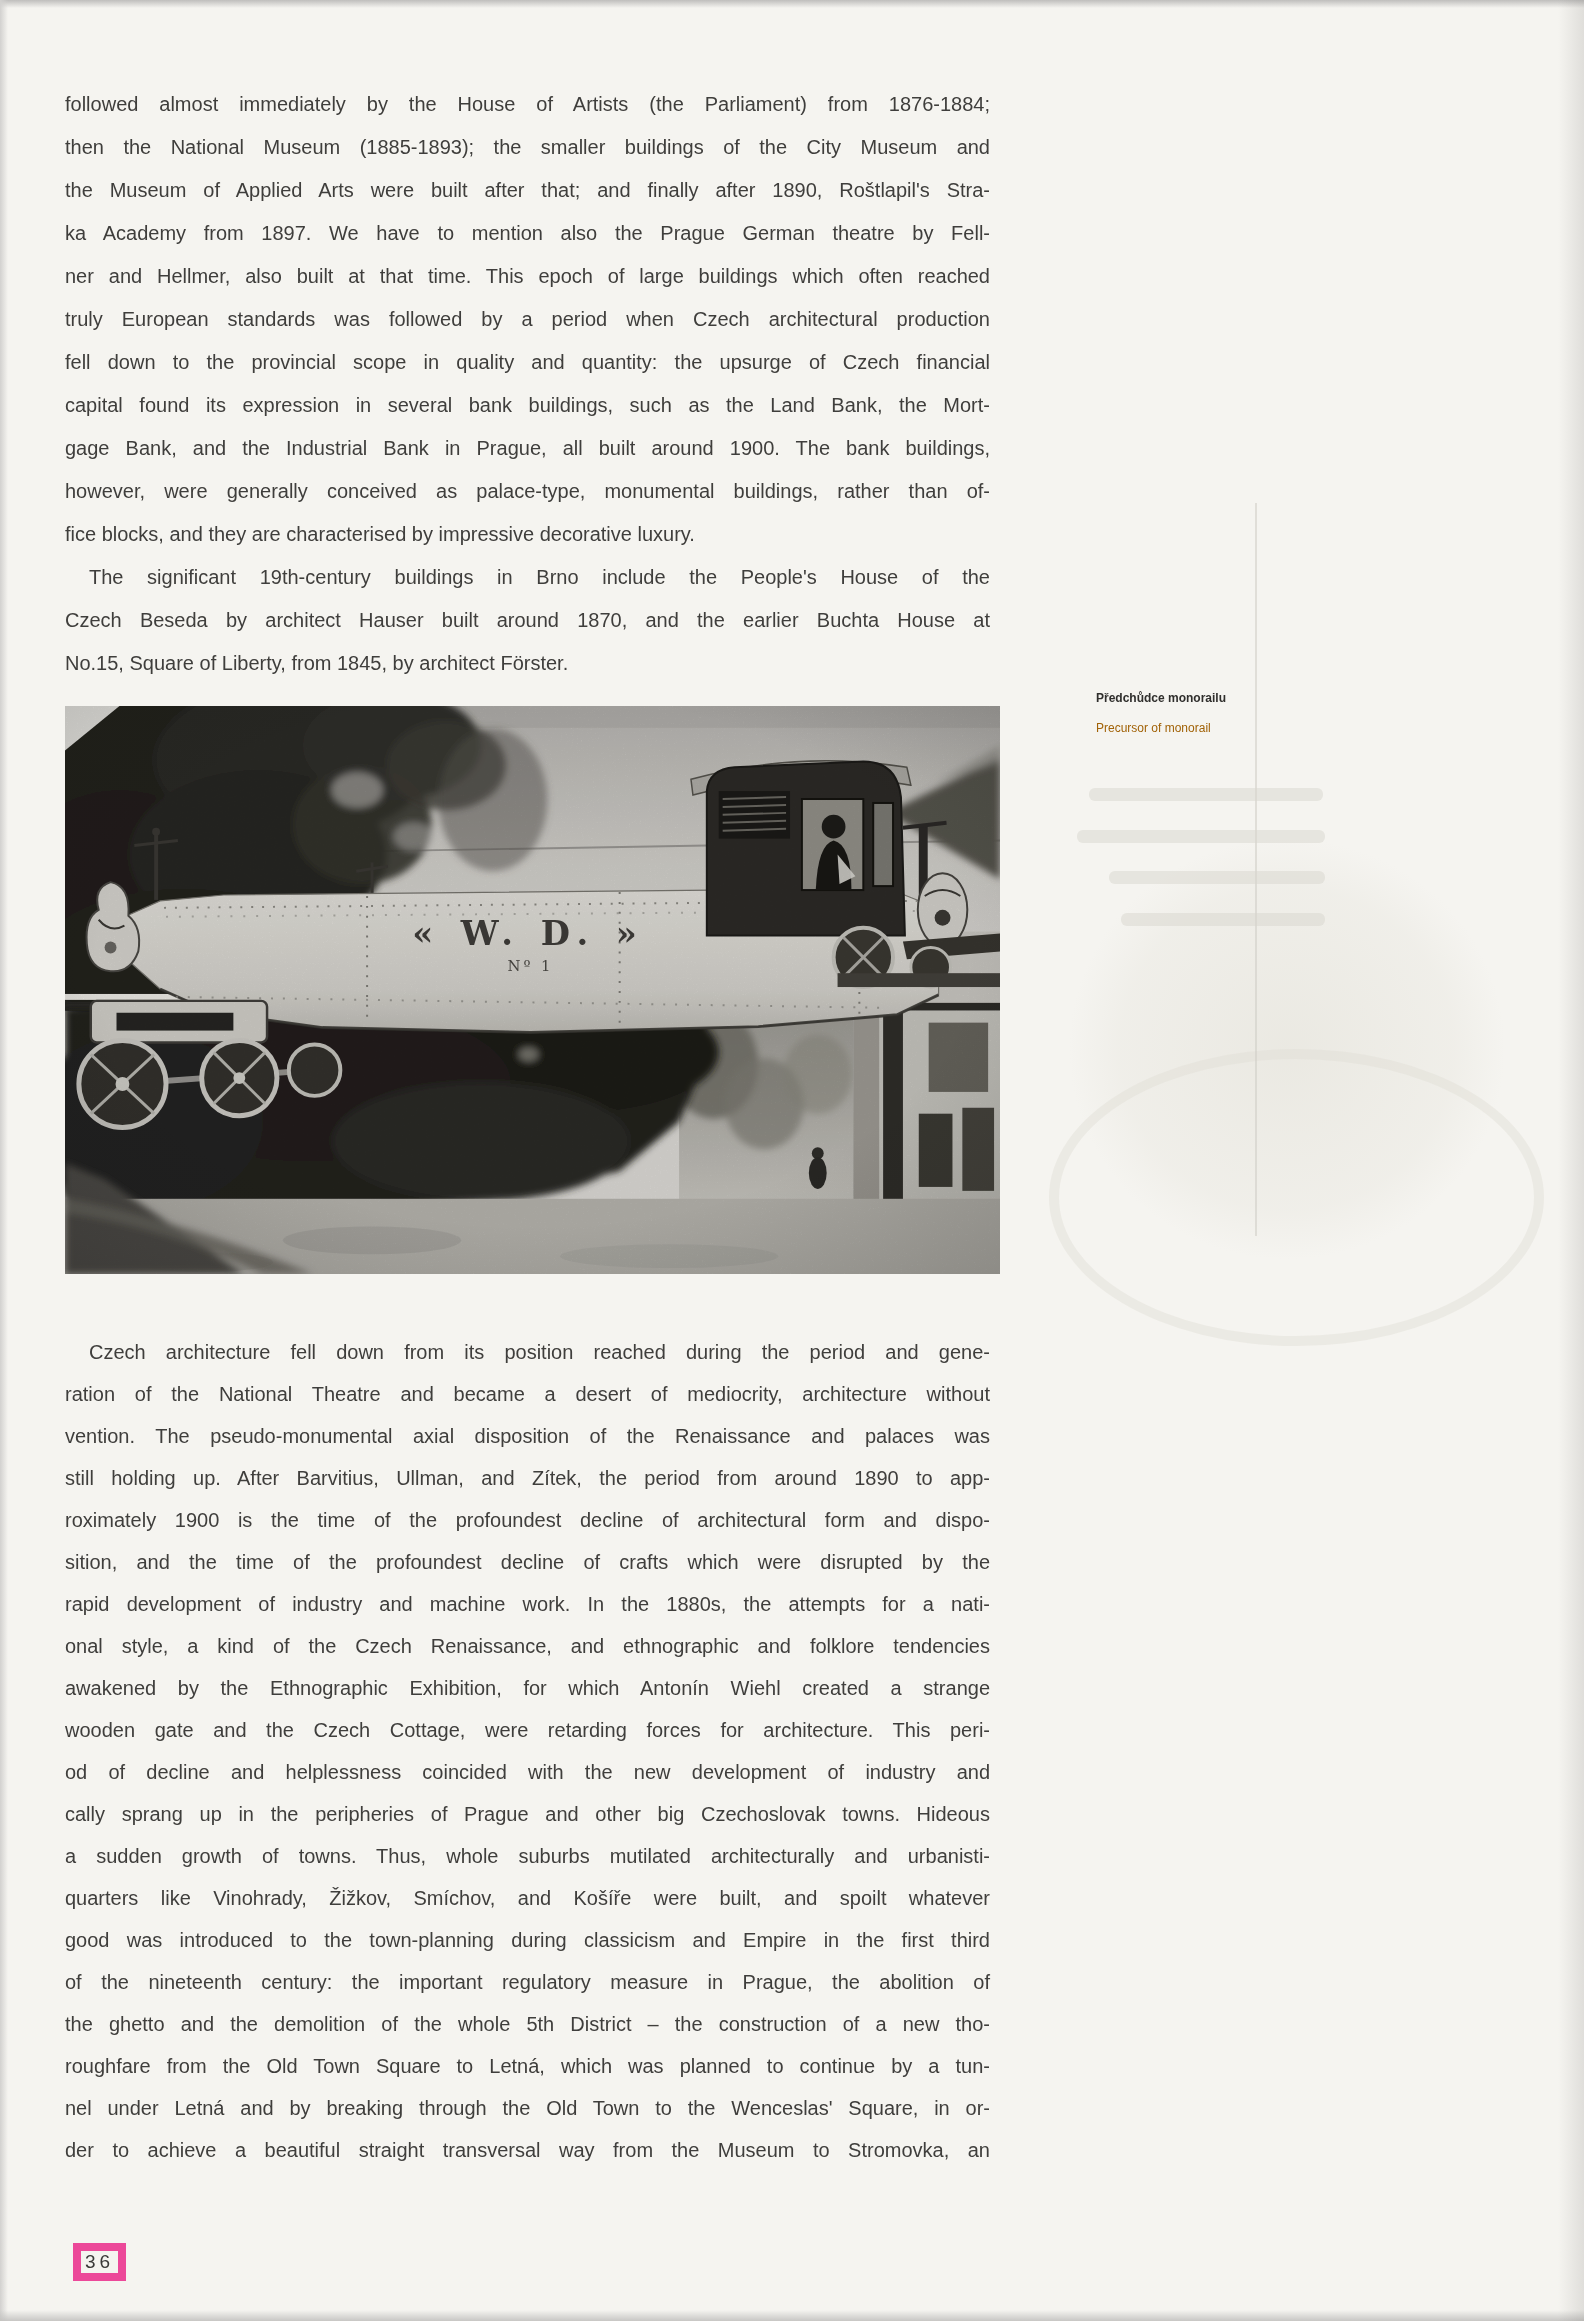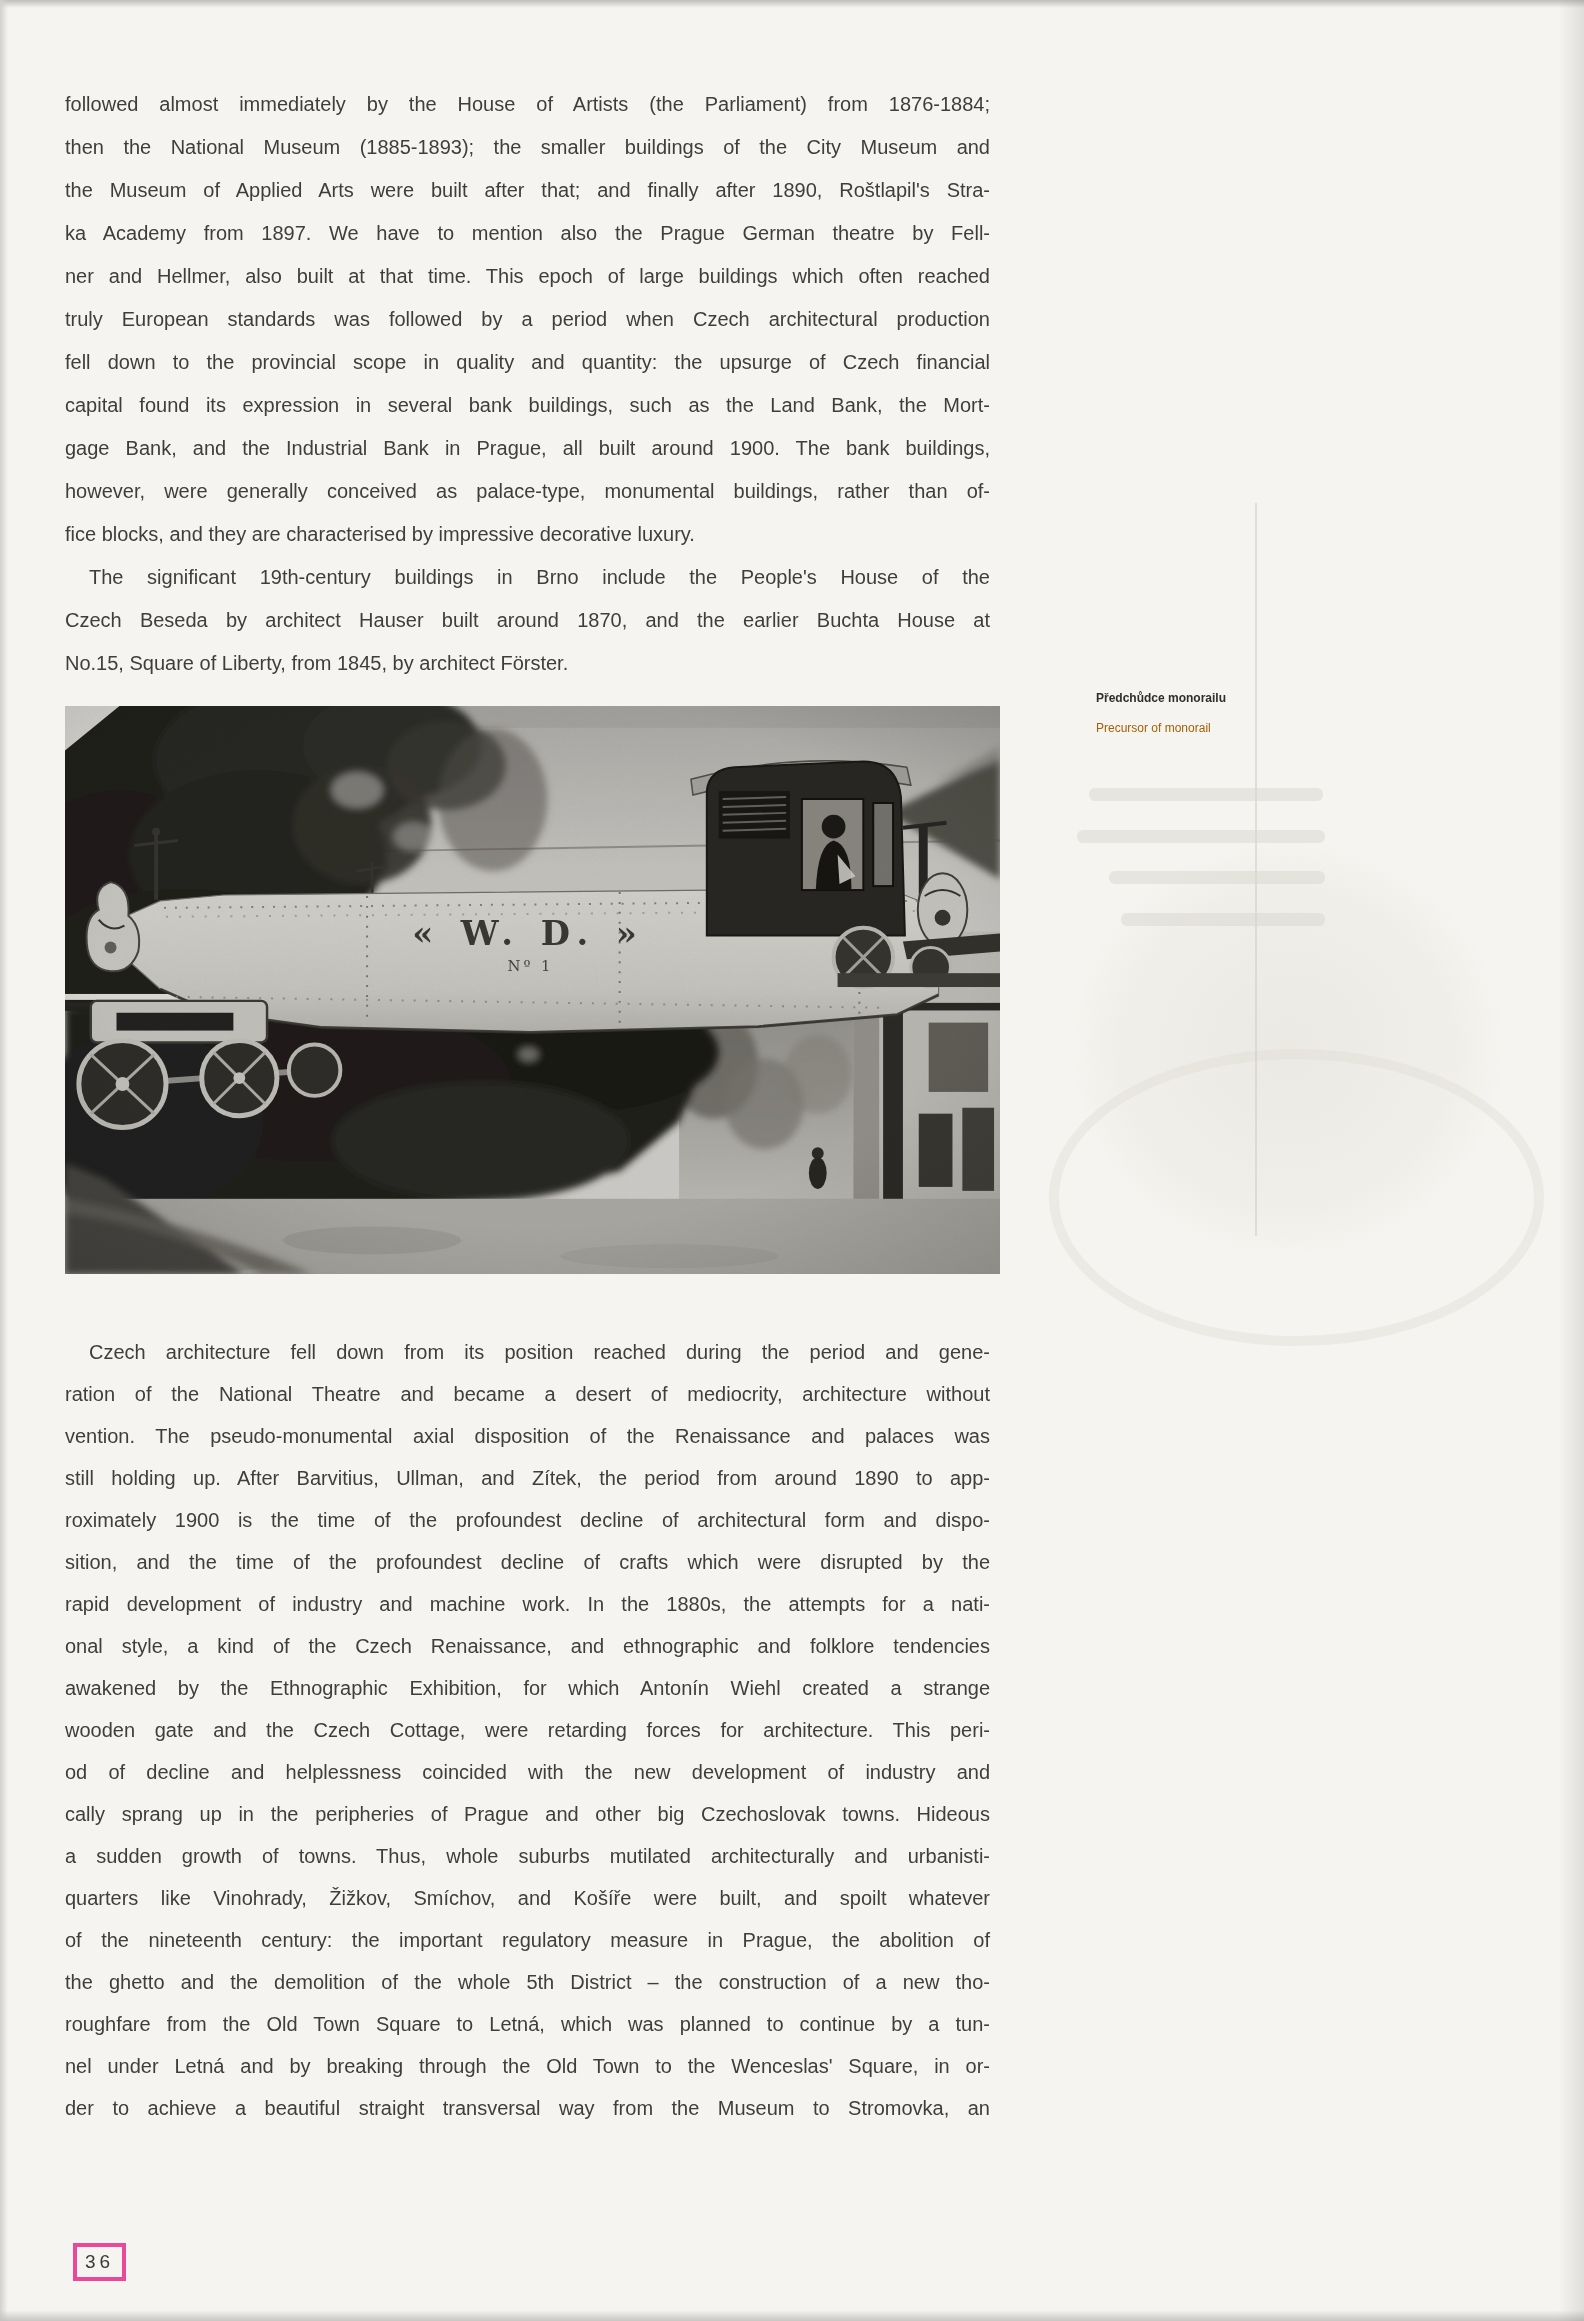--- a/index.html
+++ b/index.html
@@ -47,21 +47,21 @@
   .caption{position:absolute;left:1096px;top:683px;width:416px;font-size:12px;line-height:30px;}
   .caption .cs{font-weight:bold;color:#2f2e2c;}
   .caption .en{color:#a16207;}
 
   
   .photo{position:absolute;left:65px;top:706px;width:935px;height:568px;}
   .photo svg{display:block;width:100%;height:100%;}
 
   
   .folio{position:absolute;left:73px;top:2243px;width:53px;height:38px;
-    border:4px solid #ec4899;box-sizing:border-box;
+    border:8px solid #ec4899;box-sizing:border-box;
     display:flex;align-items:center;justify-content:center;
     font-size:19px;letter-spacing:4px;color:#3a3938;background:#f5f4f0;}
 </style>
 </head>
 <body>
 
 <div class="edge-top"></div>
 <div class="edge-left"></div>
 <div class="edge-bottom"></div>
 <div class="edge-right"></div>
@@ -289,20 +289,21 @@
     <div class="tline">roximately 1900 is the time of the profoundest decline of architectural form and dispo-</div>
     <div class="tline">sition, and the time of the profoundest decline of crafts which were disrupted by the</div>
     <div class="tline">rapid development of industry and machine work. In the 1880s, the attempts for a nati-</div>
     <div class="tline">onal style, a kind of the Czech Renaissance, and ethnographic and folklore tendencies</div>
     <div class="tline">awakened by the Ethnographic Exhibition, for which Antonín Wiehl created a strange</div>
     <div class="tline">wooden gate and the Czech Cottage, were retarding forces for architecture. This peri-</div>
     <div class="tline">od of decline and helplessness coincided with the new development of industry and</div>
     <div class="tline">cally sprang up in the peripheries of Prague and other big Czechoslovak towns. Hideous</div>
     <div class="tline">a sudden growth of towns. Thus, whole suburbs mutilated architecturally and urbanisti-</div>
     <div class="tline">quarters like Vinohrady, Žižkov, Smíchov, and Košíře were built, and spoilt whatever</div>
+    <div class="tline">good was introduced to the town-planning during classicism and Empire in the first third</div>
     <div class="tline">of the nineteenth century: the important regulatory measure in Prague, the abolition of</div>
     <div class="tline">the ghetto and the demolition of the whole 5th District – the construction of a new tho-</div>
     <div class="tline">roughfare from the Old Town Square to Letná, which was planned to continue by a tun-</div>
     <div class="tline">nel under Letná and by breaking through the Old Town to the Wenceslas' Square, in or-</div>
     <div class="tline">der to achieve a beautiful straight transversal way from the Museum to Stromovka, an</div>
   </div>
 
 <div class="folio">
   <span>36</span>
 </div>

